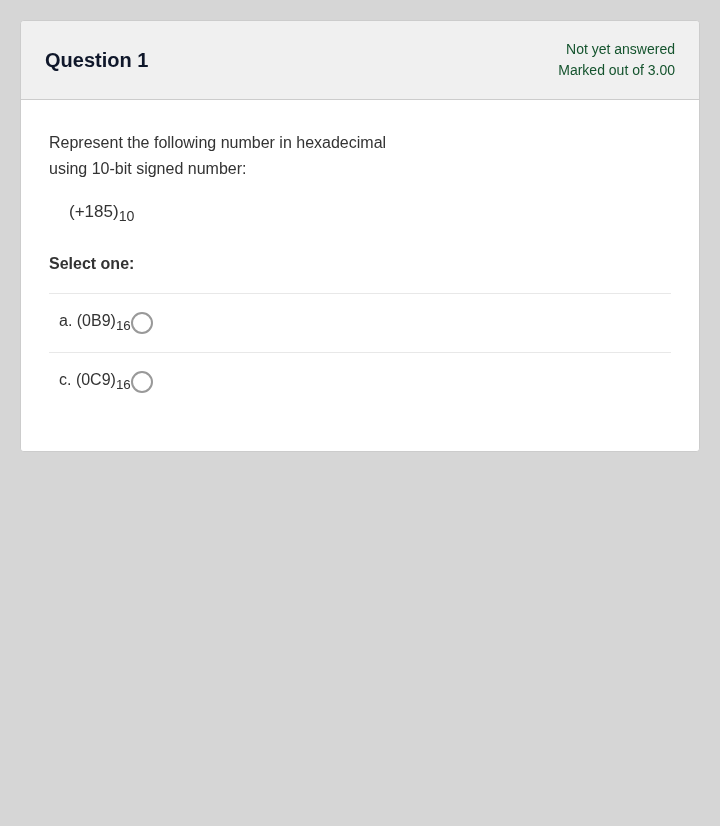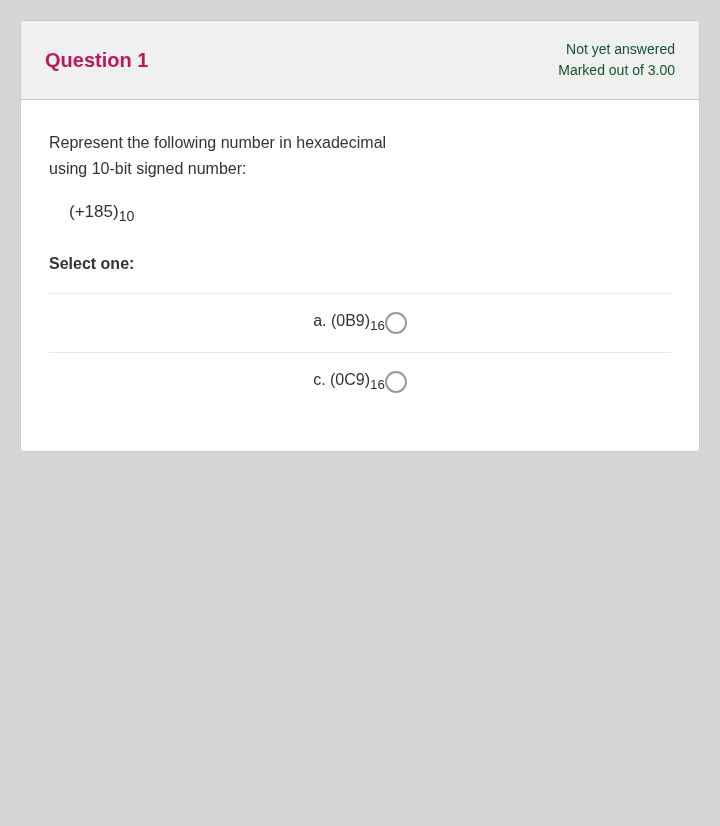--- a/index.html
+++ b/index.html
@@ -31,21 +31,21 @@
       justify-content: space-between;
       align-items: center;
       padding: 18px 24px;
       background-color: #f0f0f0;
       border-bottom: 1px solid #ccc;
     }
 
     .question-title {
       font-size: 20px;
       font-weight: bold;
-      color: #be185d;
+      color: #0f172a;
     }
 
     .question-meta {
       text-align: right;
       font-size: 14px;
       color: #14532d;
       line-height: 1.5;
     }
 
     .card-body {
@@ -72,21 +72,21 @@
       margin-bottom: 20px;
       font-weight: bold;
     }
 
     .options-list {
       list-style: none;
     }
 
     .option-item {
       display: flex;
-      justify-content: center;
+      justify-content: flex-start;
       align-items: center;
       padding: 18px 10px;
       border-top: 1px solid #e8e8e8;
       cursor: pointer;
     }
 
     .option-item:last-child {
       border-bottom: none;
     }
 

